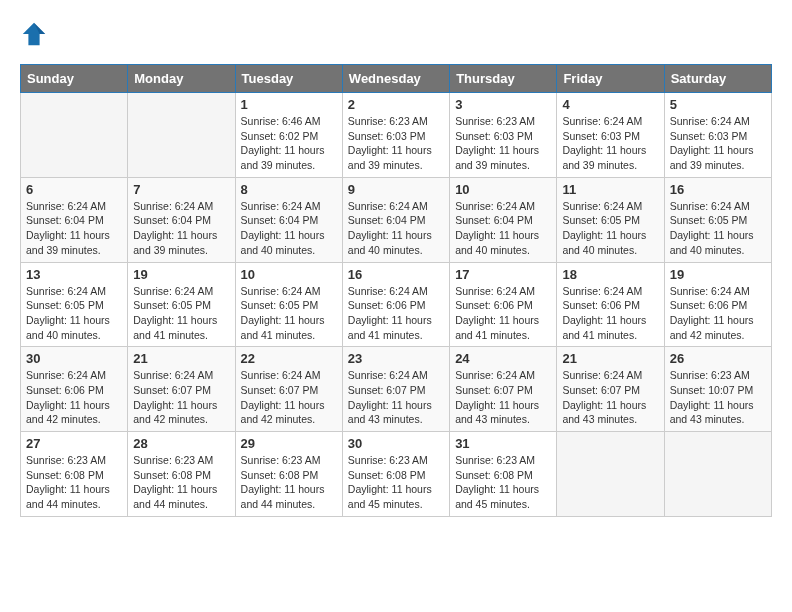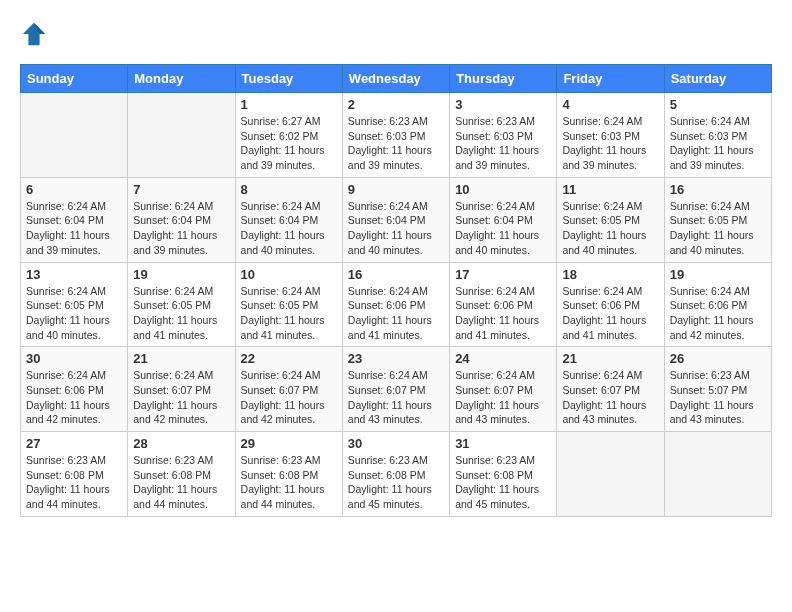--- a/index.html
+++ b/index.html
@@ -43,21 +43,21 @@
     .location {
       font-size: 16px;
       color: #555;
     }
     table {
       width: 100%;
       border-collapse: collapse;
       font-size: 11px;
     }
     thead tr th {
-      background-color: #3b82f6;
+      background-color: #737373;
       color: #fff;
       text-align: left;
       padding: 6px 6px;
       font-size: 13px;
       font-weight: bold;
       border: 1px solid #2979b8;
     }
     tbody tr td {
       border: 1px solid #ccc;
       vertical-align: top;
@@ -117,21 +117,21 @@
         <th>Friday</th>
         <th>Saturday</th>
       </tr>
   </thead>
   <tbody id="calendar-body">
   <tr>
         <td class="empty"></td>
         <td class="empty"></td>
         <td>
           <span class="day-num">1</span>
-          <div class="cell-text">Sunrise: 6:27 AM
+          <div class="cell-text">Sunrise: 6:46 AM
 Sunset: 6:02 PM
 Daylight: 11 hours and 39 minutes.</div>
         </td>
         <td>
           <span class="day-num">2</span>
           <div class="cell-text">Sunrise: 6:23 AM
 Sunset: 6:03 PM
 Daylight: 11 hours and 39 minutes.</div>
         </td>
         <td>
@@ -274,21 +274,21 @@
         </td>
         <td>
           <span class="day-num">21</span>
           <div class="cell-text">Sunrise: 6:24 AM
 Sunset: 6:07 PM
 Daylight: 11 hours and 43 minutes.</div>
         </td>
         <td>
           <span class="day-num">26</span>
           <div class="cell-text">Sunrise: 6:23 AM
-Sunset: 5:07 PM
+Sunset: 10:07 PM
 Daylight: 11 hours and 43 minutes.</div>
         </td>
       </tr>
       <tr>
         <td>
           <span class="day-num">27</span>
           <div class="cell-text">Sunrise: 6:23 AM
 Sunset: 6:08 PM
 Daylight: 11 hours and 44 minutes.</div>
         </td>

